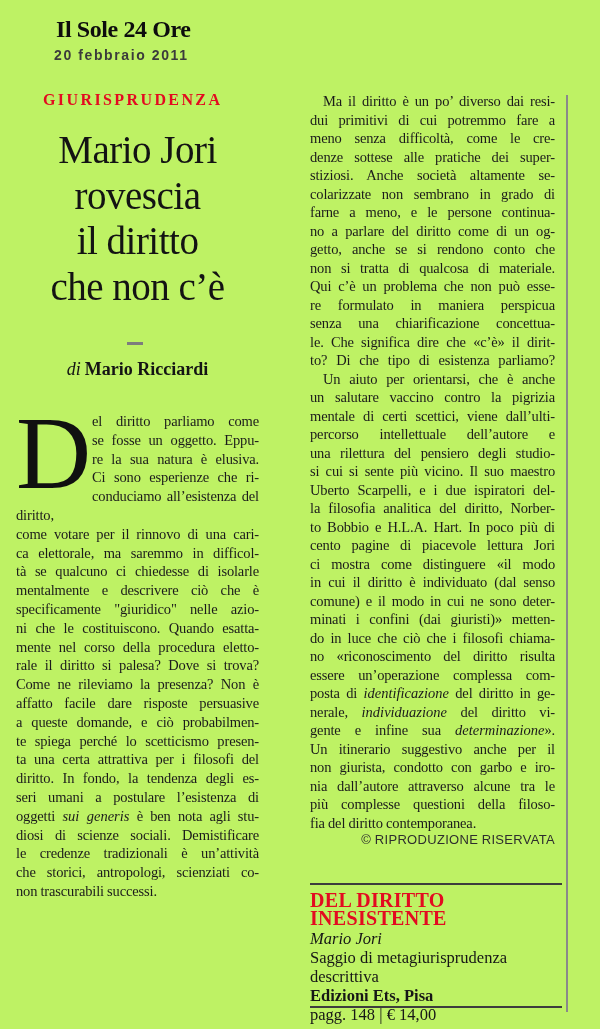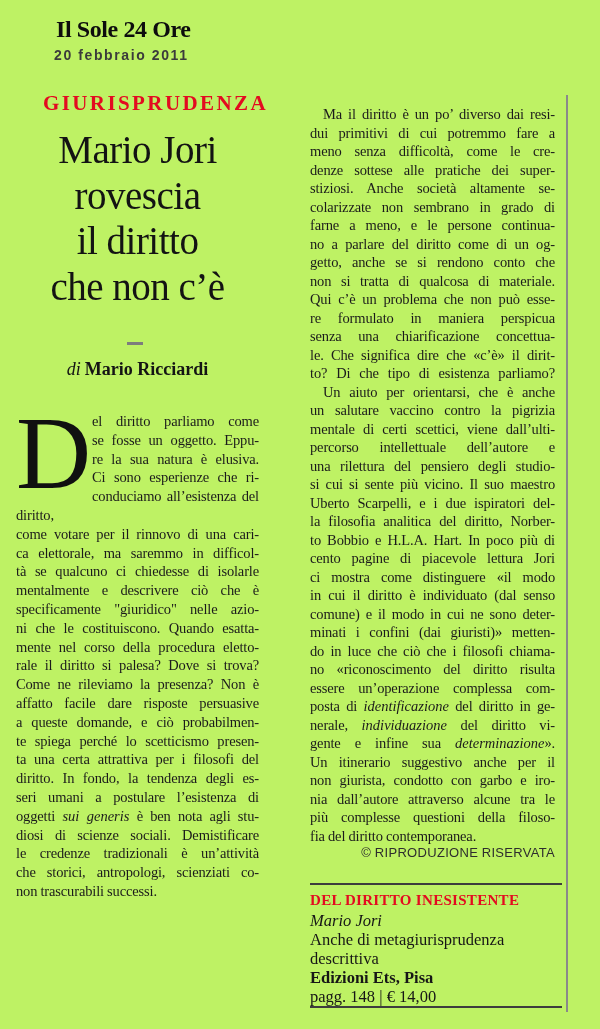--- a/index.html
+++ b/index.html
@@ -11,59 +11,59 @@
     position:absolute; left:56px; top:16px;
     font-size:24px; font-weight:bold; letter-spacing:-0.4px; color:#0d0d0d;
   }
   .masthead-date {
     position:absolute; left:54px; top:47px;
     font-family:"Liberation Sans", sans-serif; font-size:14px; font-weight:bold;
     letter-spacing:1.6px; color:#3b3b3b;
   }
   .kicker {
     position:absolute; left:43px; top:91px;
-    font-size:21px; font-weight:bold; letter-spacing:2.4px; color:var(--accent,#e30b20);text-align:center;
+    font-size:16px; font-weight:bold; letter-spacing:2.4px; color:var(--accent,#e30b20);text-align:center;
   }
   .headline {
     position:absolute; left:16px; top:127px; width:243px;
     font-size:39px; line-height:45.5px; letter-spacing:-0.5px; color:#131313;
   }
   .hline { text-align:center; white-space:nowrap; }
   .byline-dash {
     position:absolute; left:127px; top:342px; width:16px; height:3px; background:#7d7d7d;
   }
   .byline {
     position:absolute; left:16px; top:359px; width:243px; text-align:center;
     font-size:18px; color:#141414;
   }
   .byline .prefix { font-style:italic; margin-right:4px; }
   .byline .author { font-weight:bold; }
   .body-col { position:absolute; font-size:14.5px; letter-spacing:-0.15px; word-spacing:-0.3px; }
   .left-col  { left:16px;  top:412px; width:243px; line-height:18.8px; }
-  .right-col { left:310px; top:105px;  width:245px; line-height:18.5px; }
+  .right-col { left:310px; top:92px;  width:245px; line-height:18.5px; }
   .tline { text-align:justify; text-align-last:justify; }
   .tline.last-left { text-align-last:left; }
   .tline.indent { text-indent:13px; }
   .tline i { letter-spacing:0; }
   .dropcap {
     float:left; width:70px; height:75px; margin-right:6px; padding-top:3px;
     font-size:104px; line-height:75px; color:#101010;
   }
   .copyright {
     margin-top:2px; line-height:12px; text-align:right;
     font-family:"Liberation Sans", sans-serif; font-size:13px;
     letter-spacing:0.3px; color:#2e2e2e;
   }
   .book-box {
     position:absolute; left:310px; top:883px; width:252px; height:125px;
     border-top:2px solid #3d3d3d; border-bottom:2px solid #3d3d3d;
     padding-top:6px; box-sizing:border-box;
   }
   .book-title {
-    font-size:15px; font-weight:bold; letter-spacing:0.3px;
+    font-size:20px; font-weight:bold; letter-spacing:0.3px;
     color:var(--accent,#e30b20); line-height:18px; margin-bottom:2px;
   }
   .book-line { font-size:16.5px; line-height:19px; color:#161616; }
   .book-author { font-style:italic; }
   .book-publisher { font-weight:bold; }
   .col-rule {
     position:absolute; left:566px; top:95px; width:2px; height:917px; background:#8a8a8a;
   }
 </style>
 </head>
@@ -165,21 +165,21 @@
         <div class="tline">più complesse questioni della filoso-</div>
         <div class="tline last-left">fia del diritto contemporanea.</div>
       </div>
     <div class="copyright">© RIPRODUZIONE RISERVATA</div>
   </div>
 
   <div class="book-box">
     <div class="book-title">DEL DIRITTO INESISTENTE</div>
     <div class="book-line book-author">Mario Jori</div>
     <div class="book-line">
-        <div class="book-line">Anche di metagiurisprudenza</div>
+        <div class="book-line">Saggio di metagiurisprudenza</div>
         <div class="book-line">descrittiva</div>
       </div>
     <div class="book-line book-publisher">Edizioni Ets, Pisa</div>
     <div class="book-line">pagg. 148 | € 14,00</div>
   </div>
 
   <div class="col-rule"></div>
 
 </div>
 

